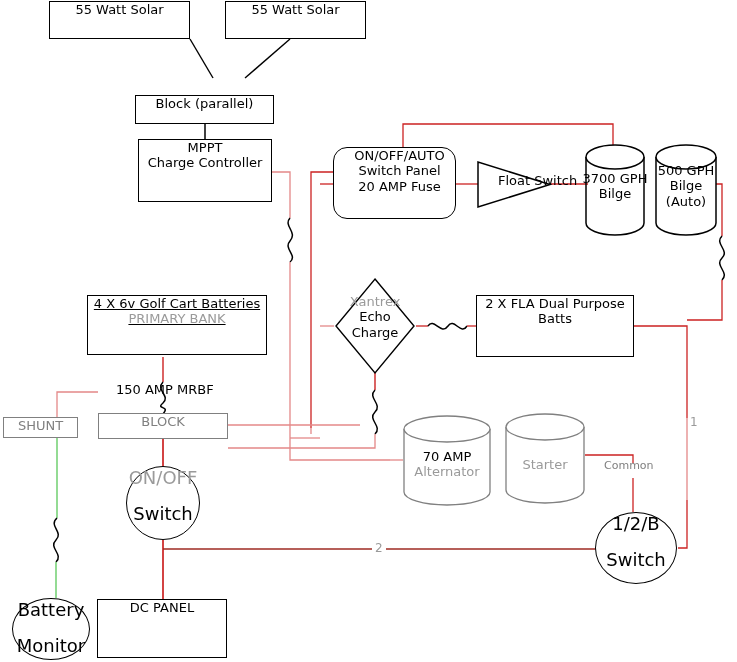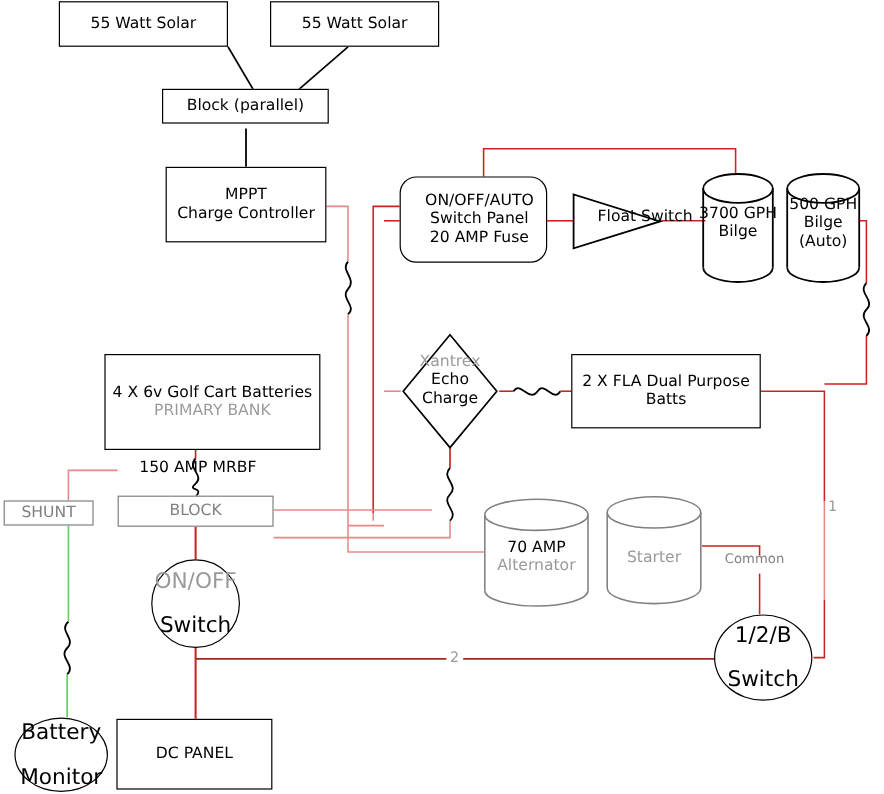--- a/index.html
+++ b/index.html
@@ -23,21 +23,20 @@
     top: 0;
     width: 737px;
     height: 662px;
   }
   .node {
     position: absolute;
     box-sizing: border-box;
     display: flex;
     flex-direction: column;
     align-items: center;
-    justify-content: center;
     text-align: center;
     line-height: 1.18;
     z-index: 5;
   }
   .node .ln {
     display: block;
     white-space: nowrap;
   }
   .rect {
     border: 1.4px solid #000000;
@@ -171,21 +170,21 @@
   </svg>
 
   <div class="node rect" style="left:49px; top:1px; width:141px; height:38px;">
     <span class="ln">55 Watt Solar</span>
   </div>
 
   <div class="node rect" style="left:225px; top:1px; width:141px; height:38px;">
     <span class="ln">55 Watt Solar</span>
   </div>
 
-  <div class="node rect" style="left:135px; top:74px; width:139px; height:29px;">
+  <div class="node rect" style="left:135px; top:95px; width:139px; height:29px;">
     <span class="ln">Block (parallel)</span>
   </div>
 
   <div class="node rect" style="left:138px; top:139px; width:134px; height:63px;">
     <span class="ln">MPPT</span>
     <span class="ln">Charge Controller</span>
   </div>
 
   <div class="node rounded" style="left:333px; top:147px; width:123px; height:72px;">
     <span class="ln">ON/OFF/AUTO</span>
@@ -214,21 +213,21 @@
     <path d="M 62 15 L 62 81" stroke="#000000" stroke-width="1.5" fill="none"></path>
     <ellipse cx="32" cy="15" rx="30" ry="12" fill="#ffffff" stroke="#000000" stroke-width="1.5"></ellipse>
     <path d="M 2 81 A 30 12 0 0 0 62 81" stroke="#000000" stroke-width="1.5" fill="none"></path>
   </svg>
   <div class="cyl-label" style="left:651px; top:163px; width:70px;">
     <span class="ln">500 GPH</span>
     <span class="ln">Bilge</span>
     <span class="ln">(Auto)</span>
   </div>
 
-  <div class="node rect" style="left:87px; top:295px; width:180px; height:80px;">
+  <div class="node rect" style="left:87px; top:295px; width:180px; height:60px;text-decoration:underline;">
     <span class="ln">4 X 6v Golf Cart Batteries</span>
     <span class="ln dim-line">PRIMARY BANK</span>
   </div>
 
   <svg class="shape-svg" style="left:333px; top:276px;" width="84" height="100">
     <polygon points="42,3 81,50 42,97 3,50" fill="#ffffff" stroke="#000000" stroke-width="1.4"></polygon>
   </svg>
   <div class="cyl-label" style="left:335px; top:294px; width:80px;">
     <span class="ln dim-line">Xantrex</span>
     <span class="ln">Echo</span>

